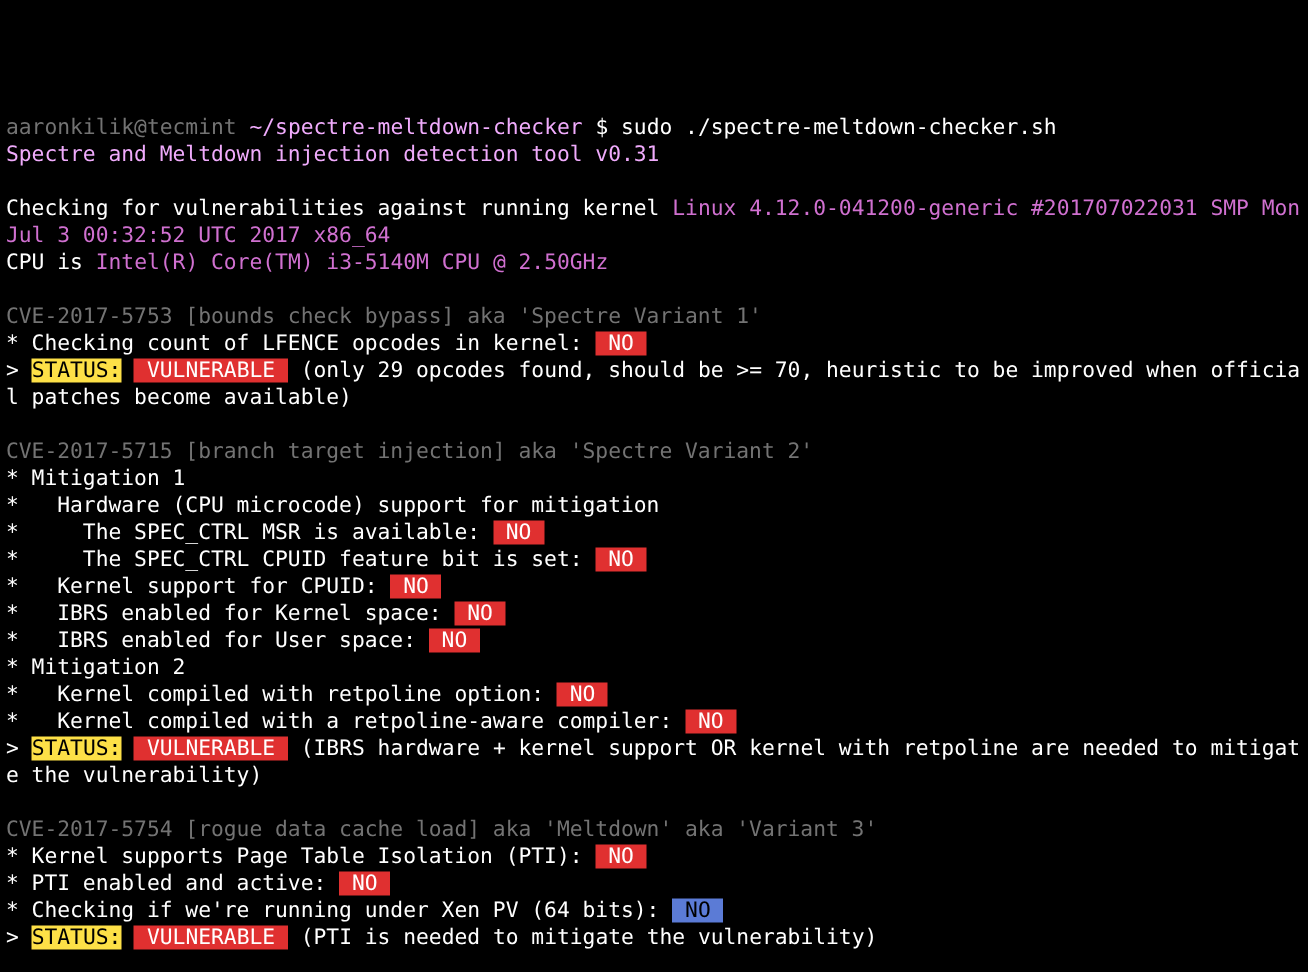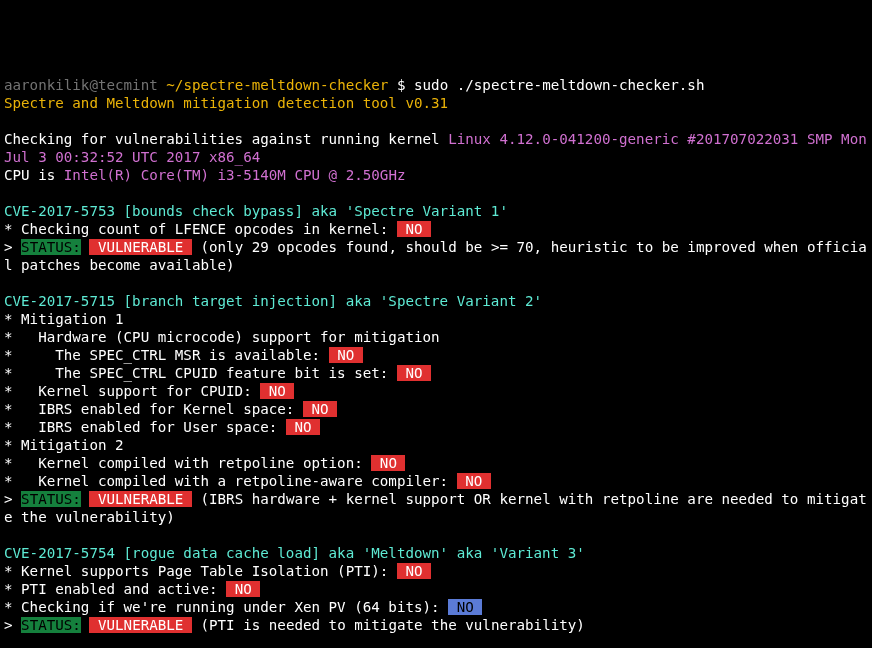--- a/index.html
+++ b/index.html
@@ -11,35 +11,35 @@
     line-height: 18px;
     color: #ccc;
     width: 872px;
     height: 648px;
     box-sizing: border-box;
     overflow: hidden;
     white-space: pre-wrap;
     word-break: break-all;
   }
   .green   { color: #737373; }
-  .cyan    { color: #eab308; }
+  .cyan    { color: #f0abfc; }
   .white   { color: #ffffff; }
   .magenta { color: #d070d0; }
-  .yellow  { color: #5eead4; }
+  .yellow  { color: #737373; }
   .bg-red   { background: #e03030; color: #fff; }
-  .bg-cyan  { background: #15803d; color: #000; }
+  .bg-cyan  { background: #fde047; color: #000; }
   .bg-blue  { background: #5b7bd6; color: #000; }
 </style>
 </head>
 <body>
 
 
 
 <div><span class="green">aaronkilik@tecmint</span> <span class="cyan">~/spectre-meltdown-checker</span> <span class="white">$</span> <span class="white">sudo ./spectre-meltdown-checker.sh</span>
-<span class="cyan">Spectre and Meltdown mitigation detection tool v0.31</span>
+<span class="cyan">Spectre and Meltdown injection detection tool v0.31</span>
 
 <span class="white">Checking for vulnerabilities against running kernel </span><span class="magenta">Linux 4.12.0-041200-generic #201707022031 SMP Mon Jul 3 00:32:52 UTC 2017 x86_64</span>
 <span class="white">CPU is </span><span class="magenta">Intel(R) Core(TM) i3-5140M CPU @ 2.50GHz</span>
 
 <span class="yellow">CVE-2017-5753 [bounds check bypass] aka 'Spectre Variant 1'</span>
 <span class="white">* Checking count of LFENCE opcodes in kernel: </span><span class="bg-red"> NO </span>
 <span class="white">&gt; </span><span class="bg-cyan">STATUS:</span> <span class="bg-red"> VULNERABLE </span><span class="white"> (only 29 opcodes found, should be &gt;= 70, heuristic to be improved when official patches become available)</span>
 
 <span class="yellow">CVE-2017-5715 [branch target injection] aka 'Spectre Variant 2'</span>
 <span class="white">* Mitigation 1</span>

